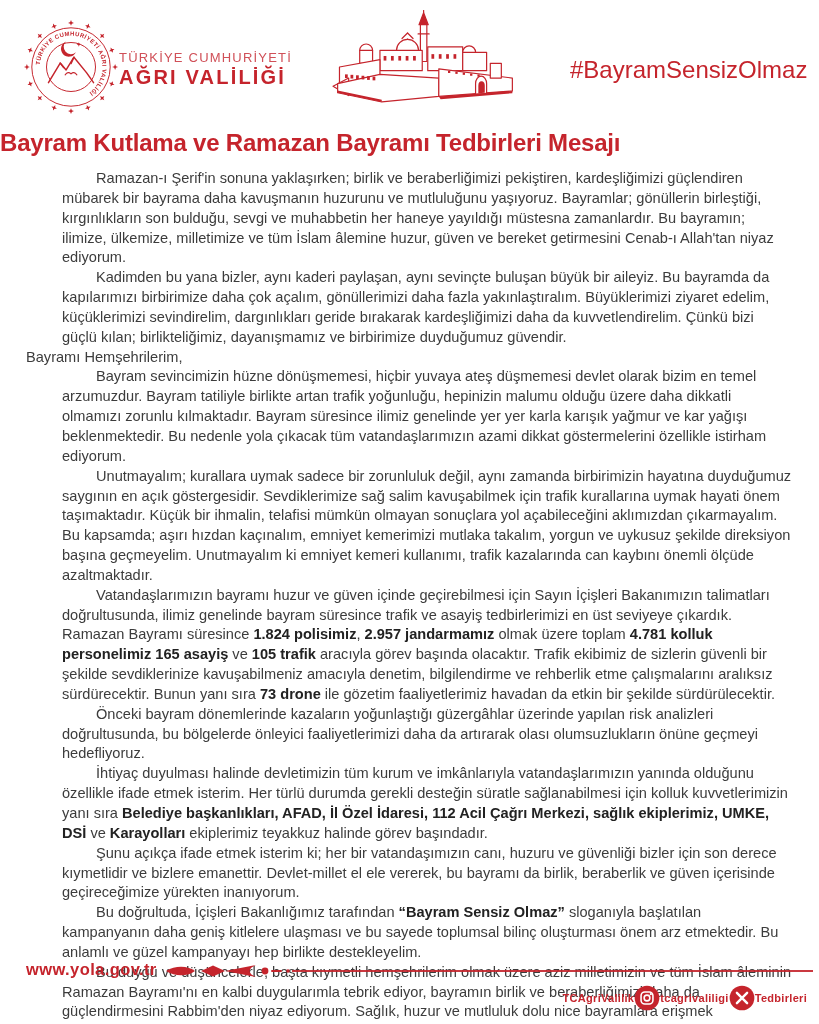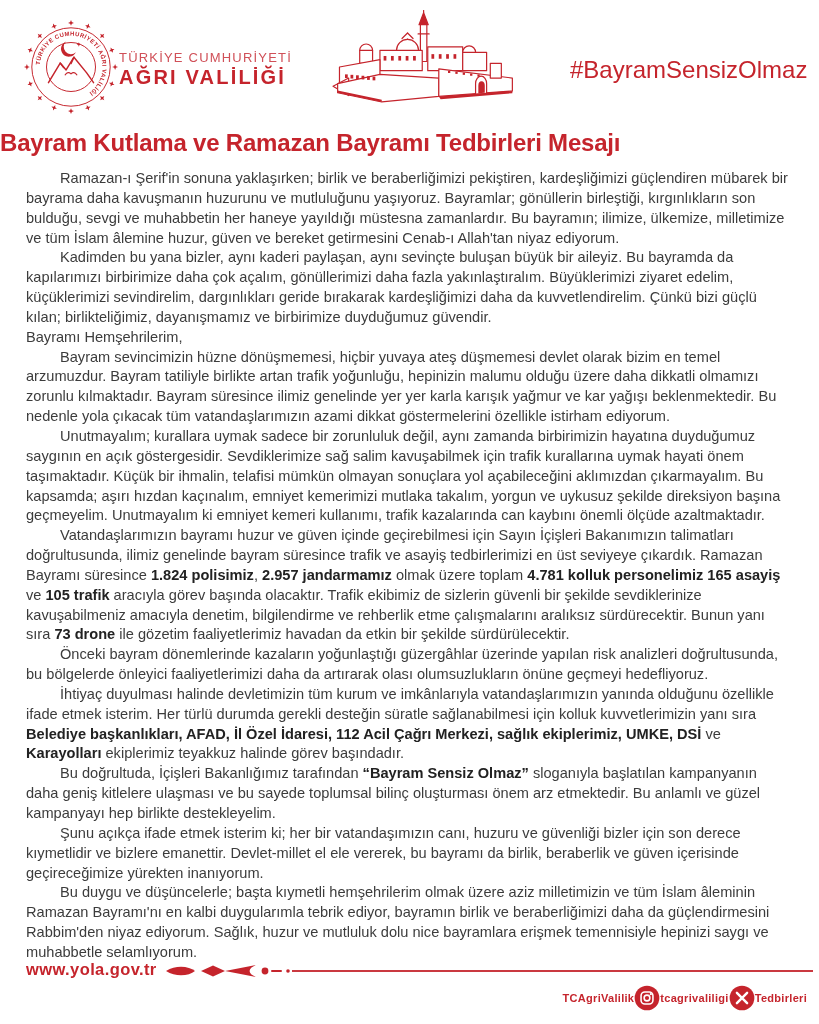--- a/index.html
+++ b/index.html
@@ -18,21 +18,21 @@
   .org-line2{font-size:20px;letter-spacing:2.2px;font-weight:700;color:var(--red);}
   .palace{position:absolute;left:322px;top:10px;width:206px;height:103px;}
   .hashtag{position:absolute;left:570px;top:56px;font-size:24px;font-weight:400;color:var(--red);white-space:nowrap;}
   
   .title{position:absolute;left:0;top:129px;width:100%;margin:0;text-align:left;
     font-size:24px;font-weight:700;color:var(--red);letter-spacing:-0.2px;}
   
   .body{position:absolute;left:26px;top:169px;width:766px;
     font-size:14.6px;line-height:19.85px;color:var(--text);}
   .body p{margin:0;}
-  .body p.indent{text-indent:34px;}
+  .body p.indent{text-indent:34px;margin-left:36px;}
   .body b{font-weight:700;color:#222;}
   
   .website{position:absolute;left:26px;top:960px;font-size:16.5px;font-weight:700;
     color:var(--red);letter-spacing:0.4px;}
   .divider{position:absolute;left:164px;top:962px;width:651px;height:18px;}
   .social{position:absolute;right:12px;top:985px;display:flex;align-items:center;}
   .handle{font-size:11px;font-weight:700;color:var(--red);letter-spacing:0.3px;}
   .badge{width:26px;height:26px;display:block;}
 </style>
 </head>
@@ -151,22 +151,22 @@
 
   <main class="body">
       <p class="indent"><span>Ramazan-ı Şerif'in sonuna yaklaşırken; birlik ve beraberliğimizi pekiştiren, kardeşliğimizi güçlendiren mübarek bir bayrama daha kavuşmanın huzurunu ve mutluluğunu yaşıyoruz. Bayramlar; gönüllerin birleştiği, kırgınlıkların son bulduğu, sevgi ve muhabbetin her haneye yayıldığı müstesna zamanlardır. Bu bayramın; ilimize, ülkemize, milletimize ve tüm İslam âlemine huzur, güven ve bereket getirmesini Cenab-ı Allah'tan niyaz ediyorum.</span></p>
       <p class="indent"><span>Kadimden bu yana bizler, aynı kaderi paylaşan, aynı sevinçte buluşan büyük bir aileyiz. Bu bayramda da kapılarımızı birbirimize daha çok açalım, gönüllerimizi daha fazla yakınlaştıralım. Büyüklerimizi ziyaret edelim, küçüklerimizi sevindirelim, dargınlıkları geride bırakarak kardeşliğimizi daha da kuvvetlendirelim. Çünkü bizi güçlü kılan; birlikteliğimiz, dayanışmamız ve birbirimize duyduğumuz güvendir.</span></p>
       <p><span>Bayramı Hemşehrilerim,</span></p>
       <p class="indent"><span>Bayram sevincimizin hüzne dönüşmemesi, hiçbir yuvaya ateş düşmemesi devlet olarak bizim en temel arzumuzdur. Bayram tatiliyle birlikte artan trafik yoğunluğu, hepinizin malumu olduğu üzere daha dikkatli olmamızı zorunlu kılmaktadır. Bayram süresince ilimiz genelinde yer yer karla karışık yağmur ve kar yağışı beklenmektedir. Bu nedenle yola çıkacak tüm vatandaşlarımızın azami dikkat göstermelerini özellikle istirham ediyorum.</span></p>
       <p class="indent"><span>Unutmayalım; kurallara uymak sadece bir zorunluluk değil, aynı zamanda birbirimizin hayatına duyduğumuz saygının en açık göstergesidir. Sevdiklerimize sağ salim kavuşabilmek için trafik kurallarına uymak hayati önem taşımaktadır. Küçük bir ihmalin, telafisi mümkün olmayan sonuçlara yol açabileceğini aklımızdan çıkarmayalım. Bu kapsamda; aşırı hızdan kaçınalım, emniyet kemerimizi mutlaka takalım, yorgun ve uykusuz şekilde direksiyon başına geçmeyelim. Unutmayalım ki emniyet kemeri kullanımı, trafik kazalarında can kaybını önemli ölçüde azaltmaktadır.</span></p>
       <p class="indent"><span>Vatandaşlarımızın bayramı huzur ve güven içinde geçirebilmesi için Sayın İçişleri Bakanımızın talimatları doğrultusunda, ilimiz genelinde bayram süresince trafik ve asayiş tedbirlerimizi en üst seviyeye çıkardık. Ramazan Bayramı süresince </span><b>1.824 polisimiz</b><span>, </span><b>2.957 jandarmamız</b><span> olmak üzere toplam </span><b>4.781 kolluk personelimiz 165 asayiş</b><span> ve </span><b>105 trafik</b><span> aracıyla görev başında olacaktır. Trafik ekibimiz de sizlerin güvenli bir şekilde sevdiklerinize kavuşabilmeniz amacıyla denetim, bilgilendirme ve rehberlik etme çalışmalarını aralıksız sürdürecektir. Bunun yanı sıra </span><b>73 drone</b><span> ile gözetim faaliyetlerimiz havadan da etkin bir şekilde sürdürülecektir.</span></p>
       <p class="indent"><span>Önceki bayram dönemlerinde kazaların yoğunlaştığı güzergâhlar üzerinde yapılan risk analizleri doğrultusunda, bu bölgelerde önleyici faaliyetlerimizi daha da artırarak olası olumsuzlukların önüne geçmeyi hedefliyoruz.</span></p>
       <p class="indent"><span>İhtiyaç duyulması halinde devletimizin tüm kurum ve imkânlarıyla vatandaşlarımızın yanında olduğunu özellikle ifade etmek isterim. Her türlü durumda gerekli desteğin süratle sağlanabilmesi için kolluk kuvvetlerimizin yanı sıra </span><b>Belediye başkanlıkları, AFAD, İl Özel İdaresi, 112 Acil Çağrı Merkezi, sağlık ekiplerimiz, UMKE, DSİ</b><span> ve </span><b>Karayolları</b><span> ekiplerimiz teyakkuz halinde görev başındadır.</span></p>
+      <p class="indent"><span>Şunu açıkça ifade etmek isterim ki; her bir vatandaşımızın canı, huzuru ve güvenliği bizler için son derece kıymetlidir ve bizlere emanettir. Devlet-millet el ele vererek, bu bayramı da birlik, beraberlik ve güven içerisinde geçireceğimize yürekten inanıyorum.</span></p>
       <p class="indent"><span>Bu doğrultuda, İçişleri Bakanlığımız tarafından </span><b>“Bayram Sensiz Olmaz”</b><span> sloganıyla başlatılan kampanyanın daha geniş kitlelere ulaşması ve bu sayede toplumsal bilinç oluşturması önem arz etmektedir. Bu anlamlı ve güzel kampanyayı hep birlikte destekleyelim.</span></p>
-      <p class="indent"><span>Şunu açıkça ifade etmek isterim ki; her bir vatandaşımızın canı, huzuru ve güvenliği bizler için son derece kıymetlidir ve bizlere emanettir. Devlet-millet el ele vererek, bu bayramı da birlik, beraberlik ve güven içerisinde geçireceğimize yürekten inanıyorum.</span></p>
       <p class="indent"><span>Bu duygu ve düşüncelerle; başta kıymetli hemşehrilerim olmak üzere aziz milletimizin ve tüm İslam âleminin Ramazan Bayramı'nı en kalbi duygularımla tebrik ediyor, bayramın birlik ve beraberliğimizi daha da güçlendirmesini Rabbim'den niyaz ediyorum. Sağlık, huzur ve mutluluk dolu nice bayramlara erişmek temennisiyle hepinizi saygı ve muhabbetle selamlıyorum.</span></p>
     </main>
 
   <div class="website">www.yola.gov.tr</div>
 
   <svg class="divider" viewBox="0 0 651 18" preserveAspectRatio="none" aria-hidden="true">
     <g fill="var(--red)">
       <path d="M2 9 C12 2.5 25 4 31 9 C25 14 12 15.5 2 9 Z"></path>
       <path d="M37 9 L49 3.5 L61 9 L49 14.5 Z"></path>
       <path d="M61 9 L92 3 C83.5 6.5 83.5 11.5 92 15 Z"></path>

